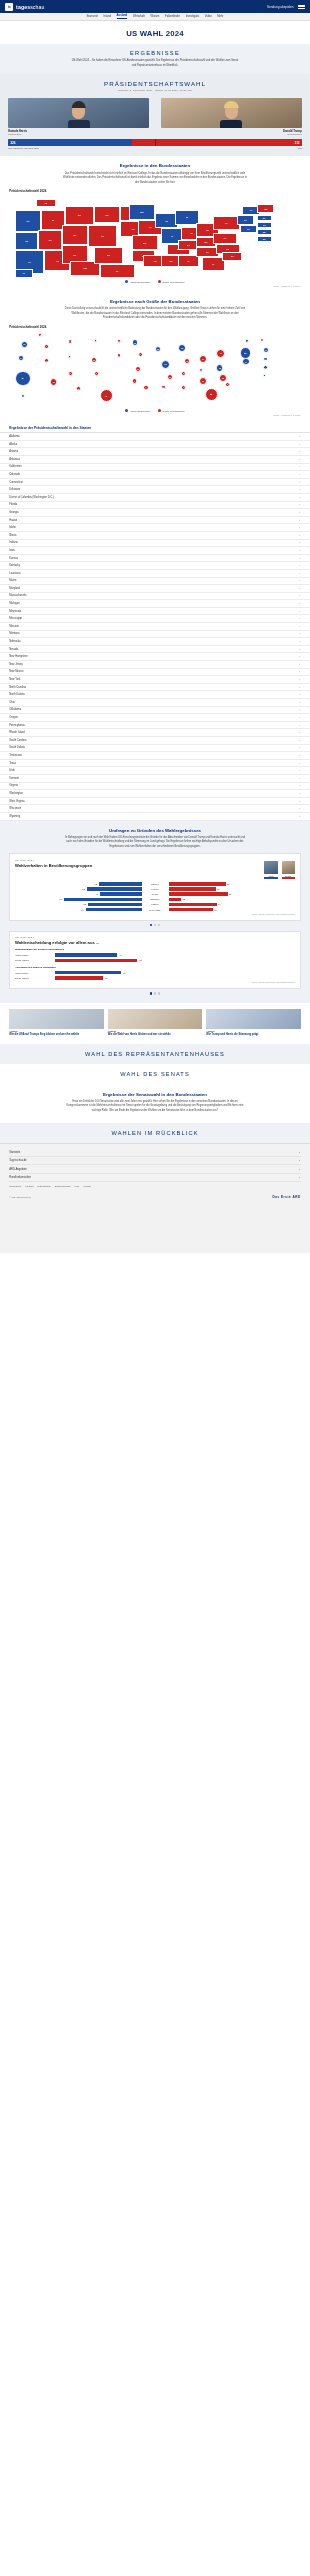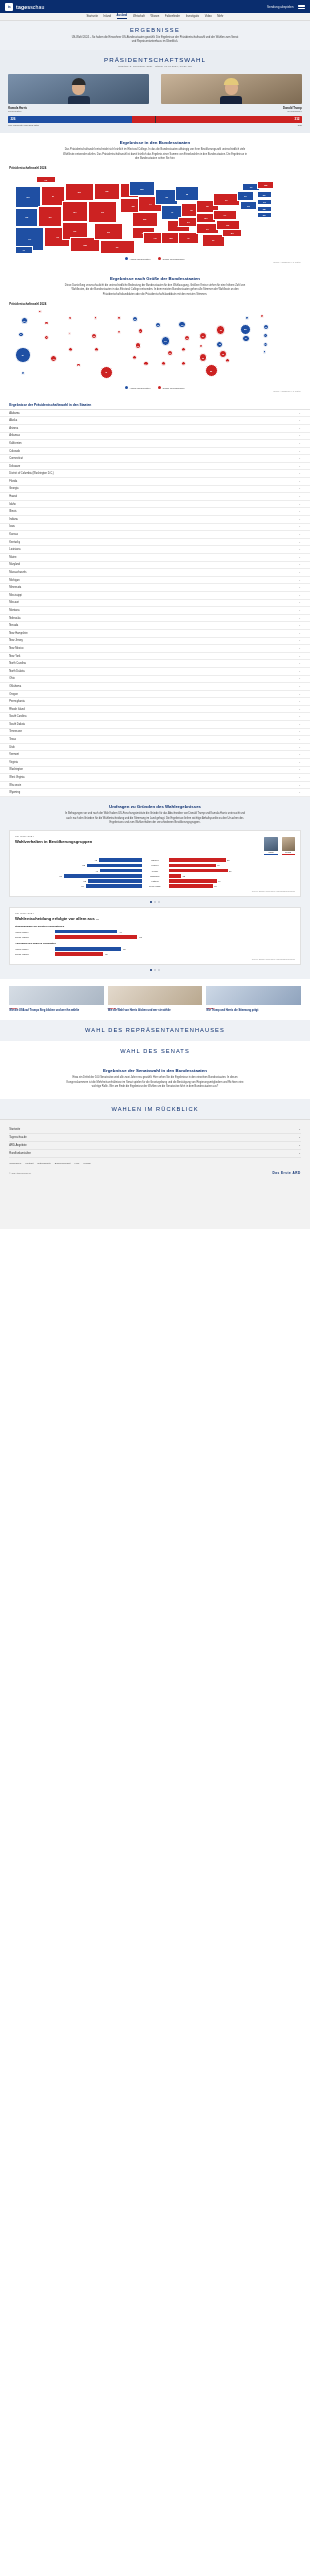--- a/index.html
+++ b/index.html
@@ -247,20 +247,21 @@
     <a>Inland</a>
     <a class="active">Ausland</a>
     <a>Wirtschaft</a>
     <a>Wissen</a>
     <a>Faktenfinder</a>
     <a>Investigativ</a>
     <a>Video</a>
     <a>Mehr</a>
   </div>
 
+  <div class="page-title">US WAHL 2024</div>
 
   <div class="section-band">
     <h2>ERGEBNISSE</h2>
     <p>US-Wahl 2024 – So haben die Einwohner US-Bundesstaaten gewählt. Die Ergebnisse der Präsidentschaftswahl und der Wahlen zum Senat und Repräsentantenhaus im Überblick.</p>
   </div>
 
   <div class="pres-header">
     <h2>PRÄSIDENTSCHAFTSWAHL</h2>
     <div class="pres-sub">Wahltag: 5. November 2024 · Stand: 06.11.2024, 08:51 Uhr</div>
   </div>

